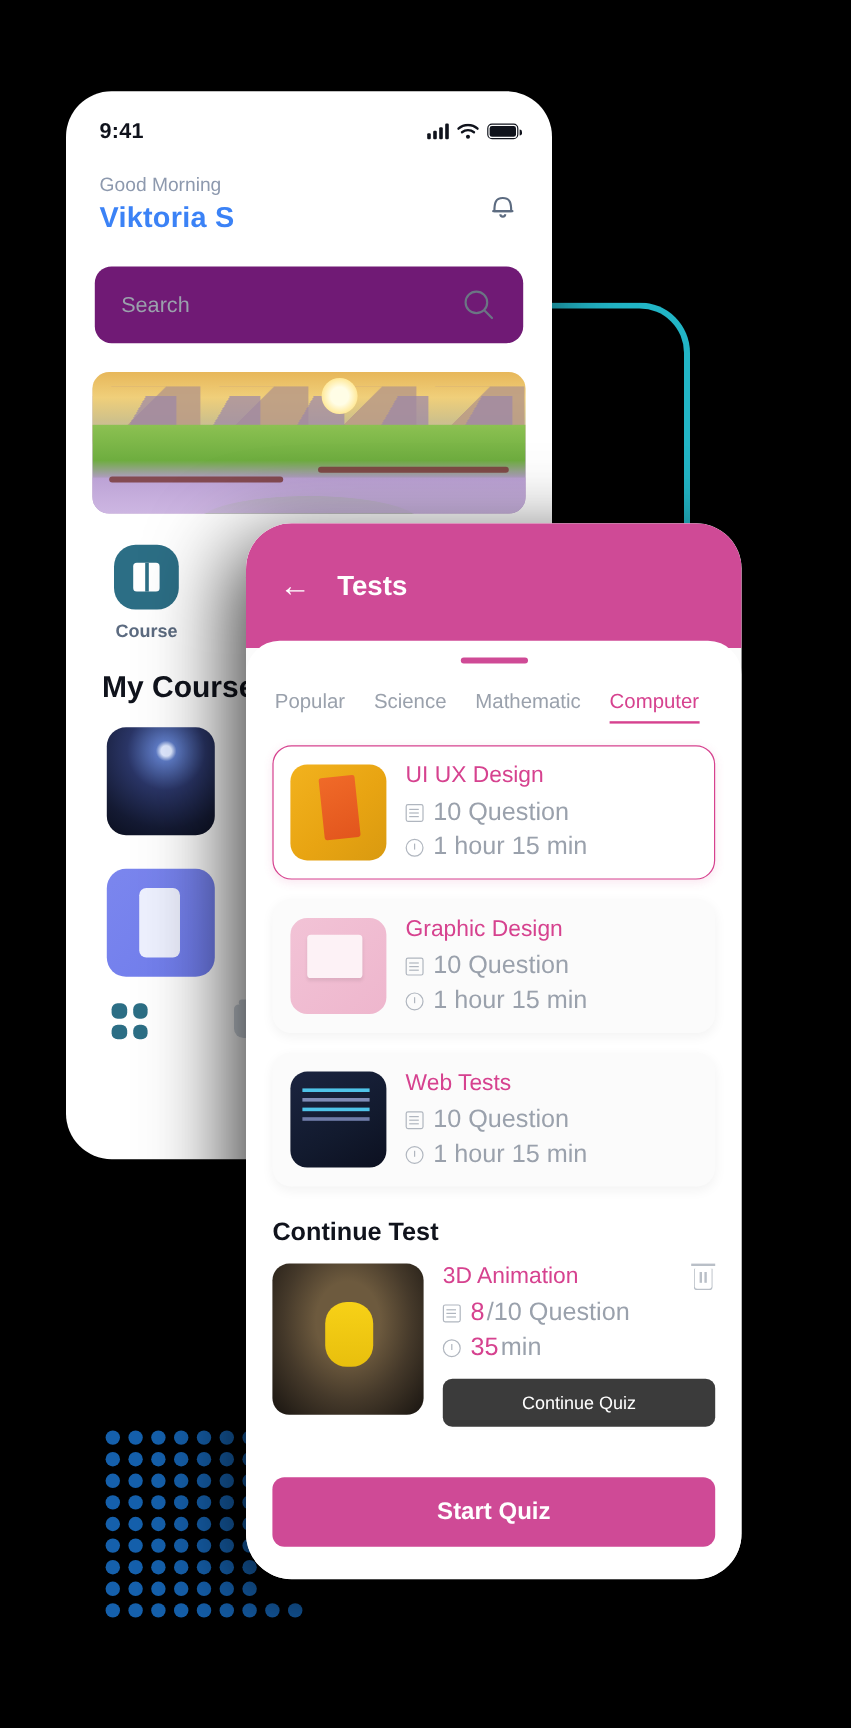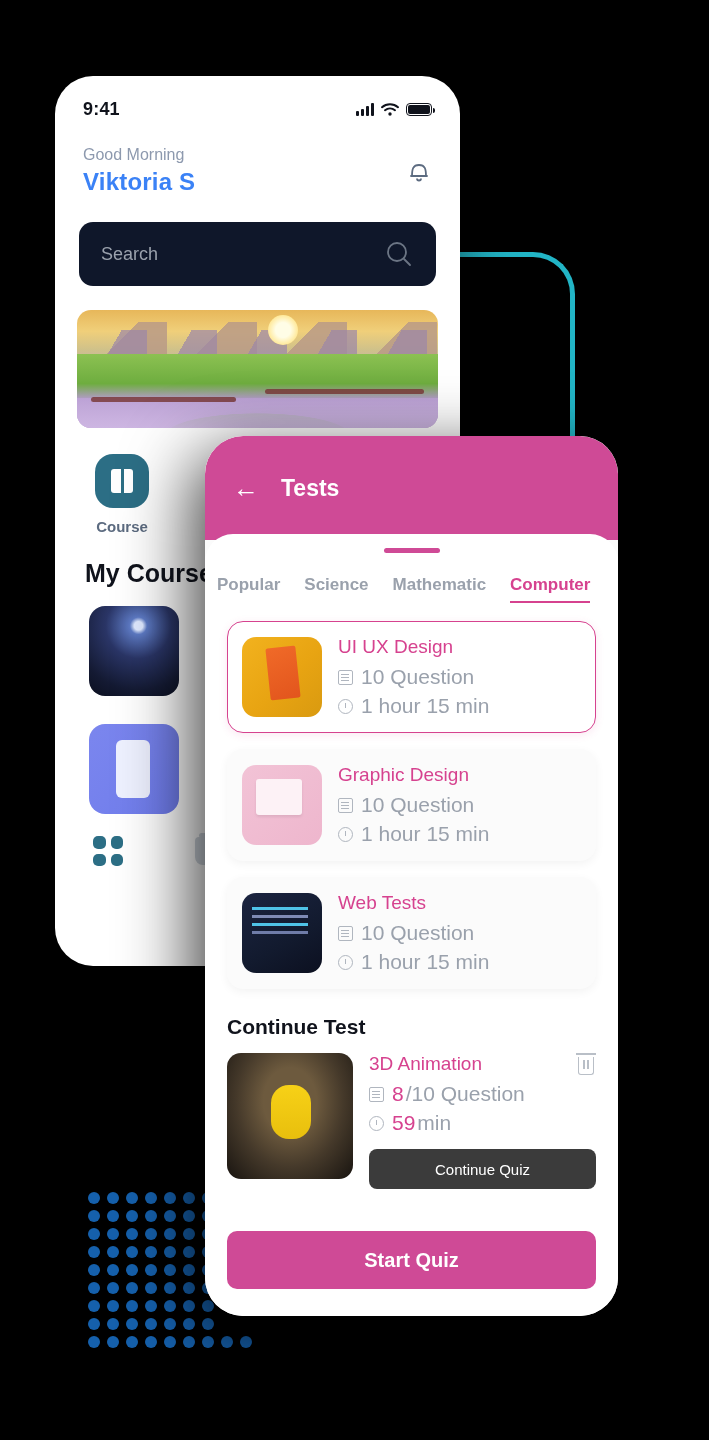--- a/index.html
+++ b/index.html
@@ -59,21 +59,21 @@
 
   
   .greet-row {
     display: flex; align-items: center; justify-content: space-between;
     padding: 18px 28px 0 28px;
   }
   .greet-small { font-size: 16px; color: #8d99ae; margin-bottom: 4px; }
   .greet-name { font-size: 24px; font-weight: bold; color: #3b82f6; letter-spacing: .2px; }
 
   .searchbar {
-    margin: 26px 24px 0 24px; height: 64px; background: #0f172a; border-radius: 14px;
+    margin: 26px 24px 0 24px; height: 64px; background: #701a75; border-radius: 14px;
     display: flex; align-items: center; justify-content: space-between; padding: 0 22px;
   }
   .search-ph { font-size: 18px; color: #9aa1ac; }
 
   .hero {
     margin: 24px 22px 0 22px; height: 118px; border-radius: 14px; overflow: hidden;
     position: relative;
     background:
       linear-gradient(to bottom, #e7b75a 0%, #f0cf7a 18%, #cfc18a 34%, #b9a6c4 58%, #c3a9cf 100%);
   }
@@ -147,21 +147,21 @@
   }
   .back-arrow { font-size: 26px; color: #fff; line-height: 1; }
   .head-title { font-size: 23px; font-weight: bold; color: #ffffff; }
 
   .sheet {
     background: #ffffff; border-radius: 28px 28px 0 0; margin-top: -6px;
     min-height: 782px; padding-top: 14px;
   }
   .handle { width: 56px; height: 5px; border-radius: 3px; background: #cf4a96; margin: 0 auto; }
 
-  .tabs { display: flex; gap: 24px; padding: 22px 24px 0 12px; font-weight: bold; }
+  .tabs { display: flex; gap: 24px; padding: 22px 24px 0 24px; }
   .tab { font-size: 17px; color: #9aa1ac; padding-bottom: 6px; }
   .tab.active { color: #d6428f; border-bottom: 2px solid #d6428f; }
 
   .cardwrap { padding: 18px 22px 0 22px; display: flex; flex-direction: column; gap: 16px; }
   .tcard {
     background: #fbfbfb; border-radius: 16px; padding: 14px; display: flex; gap: 16px;
     align-items: center; box-shadow: 0 3px 10px rgba(0,0,0,.05); border: 1.5px solid transparent;
   }
   .tcard.selected { background:#fff; border-color: #d6428f; box-shadow: 0 2px 8px rgba(214,66,143,.12); }
   .thumb { width: 80px; height: 80px; border-radius: 14px; flex: 0 0 80px; }
@@ -440,21 +440,21 @@
         <div class="cont-right">
           <span class="trash"></span>
           <div class="tname">3D Animation</div>
           <div class="trow">
             <span class="ic doc"></span>
             <span class="hl">8</span>
             <span style="margin-left:-6px">/10 Question</span>
           </div>
           <div class="trow">
             <span class="ic clock"></span>
-            <span class="hl">59</span>
+            <span class="hl">35</span>
             <span style="margin-left:-6px"> min</span>
           </div>
           <button class="btn-dark">Continue Quiz</button>
         </div>
       </div>
 
       <button class="btn-start">Start Quiz</button>
     </div>
   </div>
 </div>

